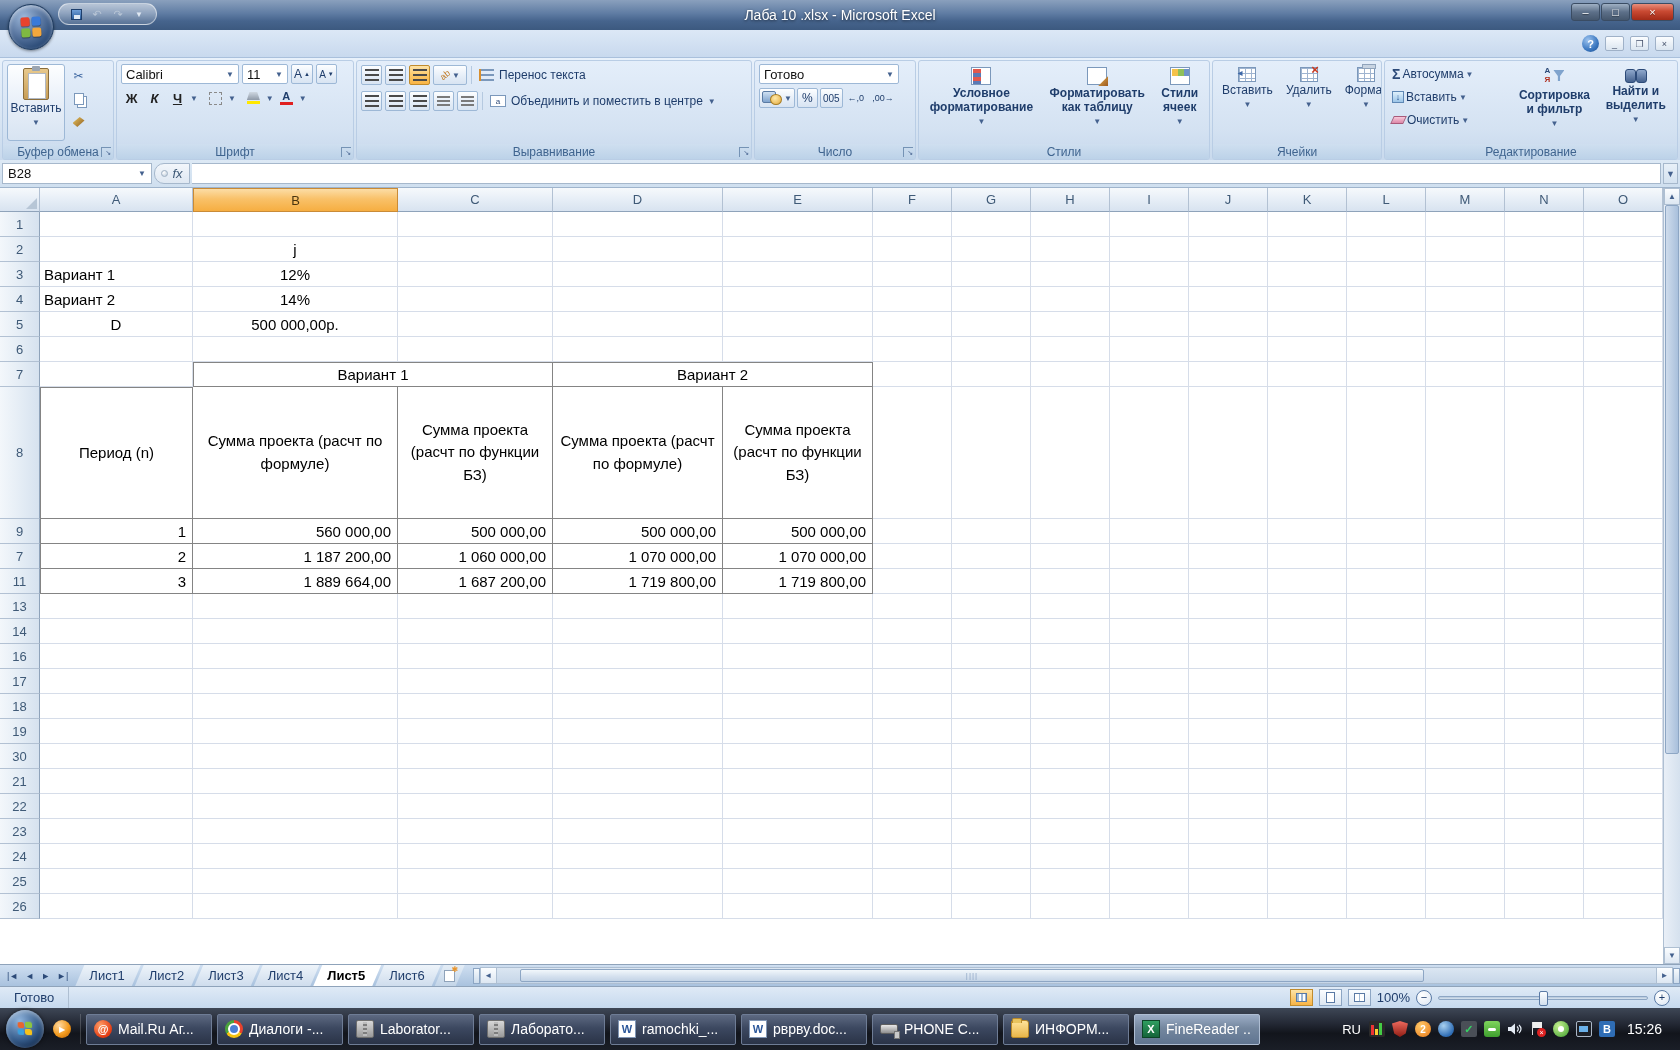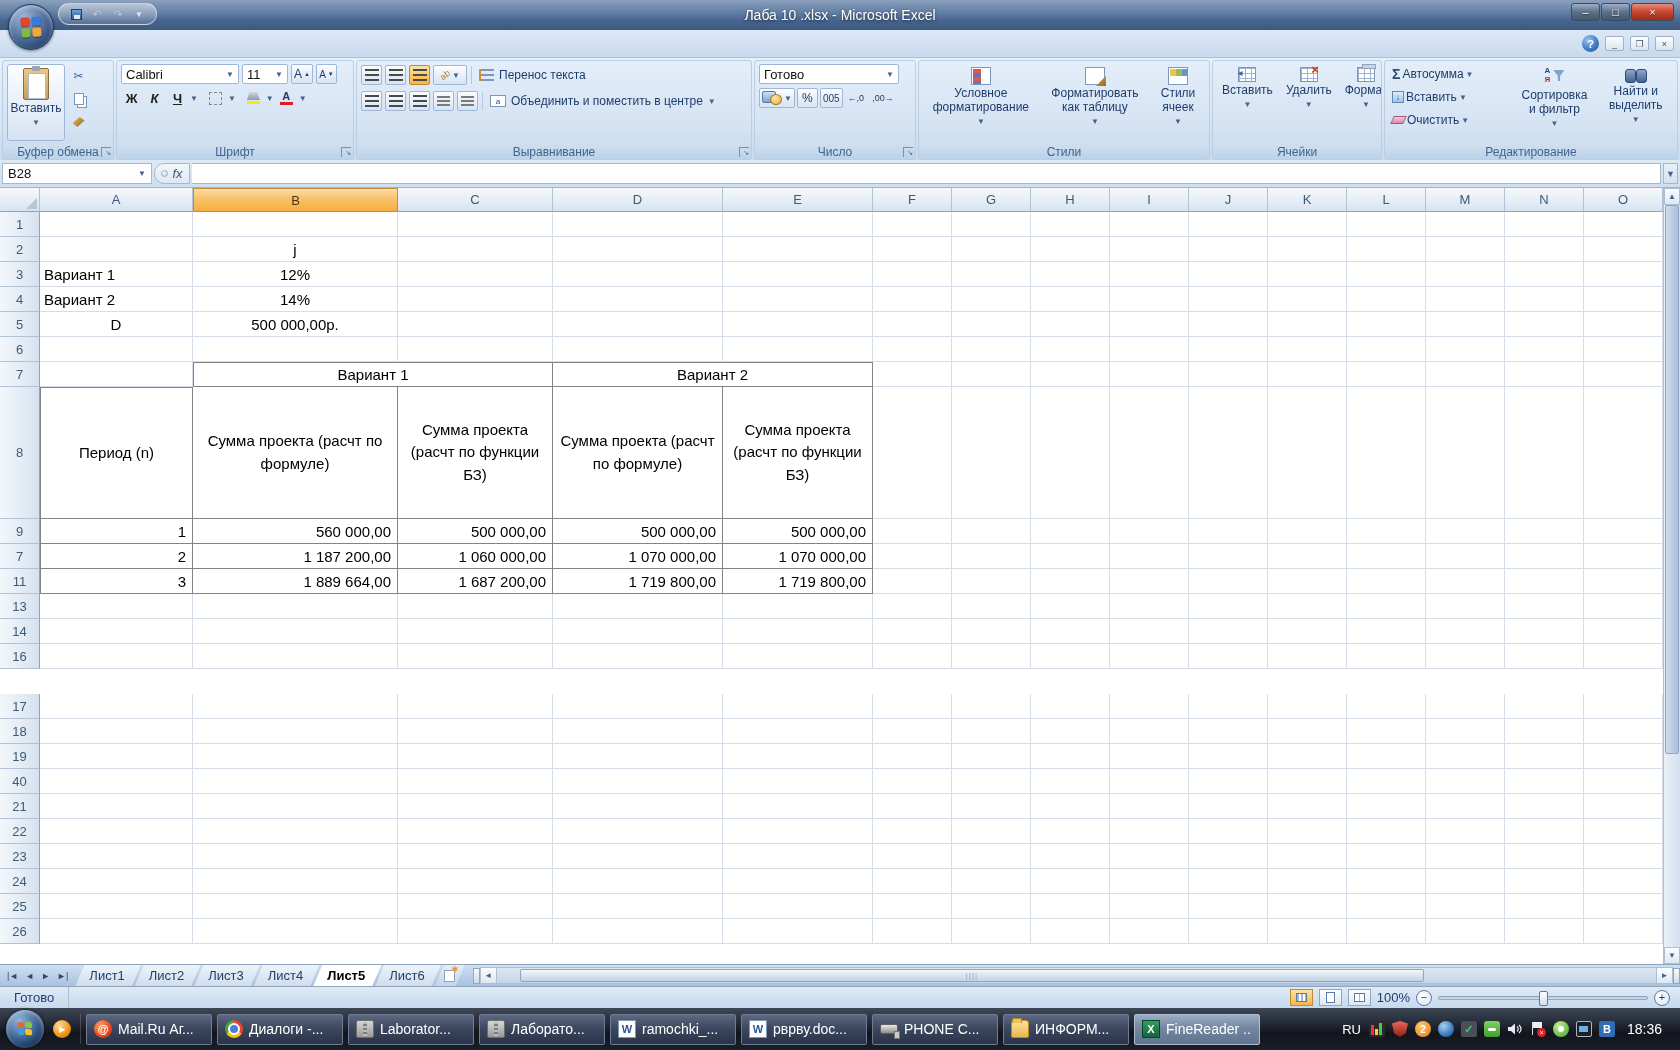--- a/index.html
+++ b/index.html
@@ -41,21 +41,21 @@
   .sel-orange { background:linear-gradient(#fde3a7,#fbc96a 50%,#f8b445); border:1px solid #c08b2d; }
   .dd { font-size:8px; color:#44618e; }
   .combo { height:20px; display:flex; align-items:center; justify-content:space-between; background:#fff; border:1px solid #9db8d6; border-radius:2px; font-size:13px; color:#111; padding:0 4px; }
   .vr { width:1px; background:#b5c9e0; margin:2px 1px; }
   .icon12 { width:14px; height:12px; display:inline-block; }
   .bars { background:repeating-linear-gradient(#4a4a4a 0 2px, transparent 2px 5px); }
   .bars-b { background:repeating-linear-gradient(#7a7a7a 0 2px, transparent 2px 4px); width:13px; height:11px; }
   .clipboard-icon { width:26px; height:32px; background:linear-gradient(#e8c98c,#c79d56); border:1px solid #8a6d3b; border-radius:2px; position:relative; }
   .clipboard-icon::before { content:""; position:absolute; left:4px; top:4px; width:16px; height:24px; background:#fff; border:1px solid #b0b8c4; }
   .clipboard-icon::after { content:""; position:absolute; left:8px; top:-3px; width:8px; height:5px; background:#9aa5b2; border-radius:1px; }
-  .two-line { white-space:pre-line; }
+  .two-line { white-space:pre-line;font-weight:bold; }
   .fontbtn { font-weight:bold; font-size:13px; color:#222; }
   .coins { width:20px; height:14px; position:relative; }
   .coins::before { content:""; position:absolute; left:0; top:0; width:12px; height:10px; background:linear-gradient(#cfe0f2,#7fa3cd); border:1px solid #5b7ba3; border-radius:2px; }
   .coins::after { content:""; position:absolute; right:0; bottom:0; width:10px; height:9px; background:radial-gradient(circle at 40% 35%, #ffe9a8, #e3a93c); border:1px solid #a87d22; border-radius:50%; }
   .grid-icon { width:20px; height:18px; background:
       linear-gradient(#fff,#fff) , repeating-linear-gradient(90deg,#8fa8c8 0 1px, transparent 1px 7px), repeating-linear-gradient(#8fa8c8 0 1px, transparent 1px 6px);
       background-color:#fff; border:1px solid #7b98bb; position:relative; }
   .gi-cf::after { content:""; position:absolute; left:1px; top:1px; width:8px; height:15px; background:repeating-linear-gradient(#e2574c 0 4px, #5b79b5 4px 8px); }
   .gi-table::after { content:""; position:absolute; right:-2px; bottom:-2px; width:10px; height:10px; background:linear-gradient(135deg,#e8b14d,#9c5a1f); clip-path:polygon(100% 0,100% 100%,0 100%); }
   .gi-styles::after { content:""; position:absolute; left:1px; top:1px; width:17px; height:7px; background:linear-gradient(90deg,#f5c24a 0 6px, #8fc05a 6px 12px, #6f93c9 12px 17px); }
@@ -731,21 +731,21 @@
           <div class="cell" style="width: 79px;"></div>
           <div class="cell" style="width: 79px;"></div>
           <div class="cell" style="width: 79px;"></div>
           <div class="cell" style="width: 79px;"></div>
           <div class="cell" style="width: 79px;"></div>
           <div class="cell" style="width: 79px;"></div>
           <div class="cell" style="width: 79px;"></div>
           <div class="cell" style="width: 79px;"></div>
           <div class="cell" style="width: 79px;"></div>
         </div>
-        <div class="grow" style="height: 25px; margin-top: 25px;">
+        <div class="grow" style="height: 25px;">
           <div class="rnum">17</div>
           <div class="cell" style="width: 153px;"></div>
           <div class="cell" style="width: 205px;"></div>
           <div class="cell" style="width: 155px;"></div>
           <div class="cell" style="width: 170px;"></div>
           <div class="cell" style="width: 150px;"></div>
           <div class="cell" style="width: 79px;"></div>
           <div class="cell" style="width: 79px;"></div>
           <div class="cell" style="width: 79px;"></div>
           <div class="cell" style="width: 79px;"></div>
@@ -786,21 +786,21 @@
           <div class="cell" style="width: 79px;"></div>
           <div class="cell" style="width: 79px;"></div>
           <div class="cell" style="width: 79px;"></div>
           <div class="cell" style="width: 79px;"></div>
           <div class="cell" style="width: 79px;"></div>
           <div class="cell" style="width: 79px;"></div>
           <div class="cell" style="width: 79px;"></div>
           <div class="cell" style="width: 79px;"></div>
         </div>
         <div class="grow" style="height: 25px;">
-          <div class="rnum">40</div>
+          <div class="rnum">30</div>
           <div class="cell" style="width: 153px;"></div>
           <div class="cell" style="width: 205px;"></div>
           <div class="cell" style="width: 155px;"></div>
           <div class="cell" style="width: 170px;"></div>
           <div class="cell" style="width: 150px;"></div>
           <div class="cell" style="width: 79px;"></div>
           <div class="cell" style="width: 79px;"></div>
           <div class="cell" style="width: 79px;"></div>
           <div class="cell" style="width: 79px;"></div>
           <div class="cell" style="width: 79px;"></div>
@@ -1051,15 +1051,15 @@
         </span>
         <span class="tico t-flag">
           <span class="pole"></span>
           <span class="cloth"></span>
           <span class="badge">×</span>
         </span>
         <span class="tico t-green"></span>
         <span class="tico t-net"></span>
         <span class="tico t-b">B</span>
       </span>
-    <span class="clock">18:36</span>
+    <span class="clock">15:26</span>
   </div>
 </div>
 
 </body></html>

